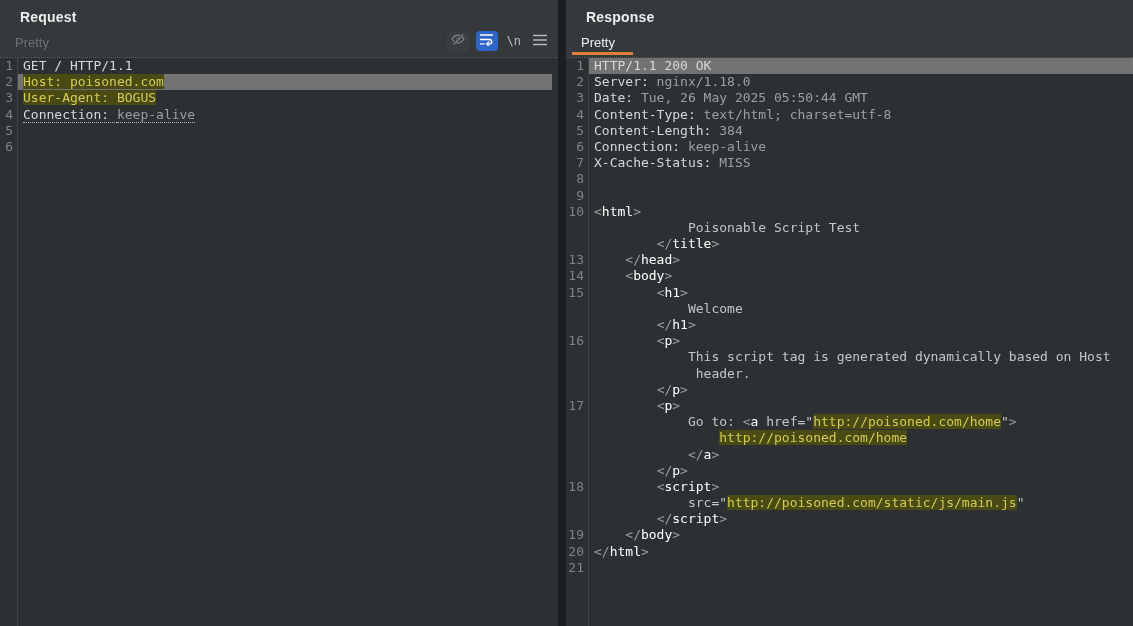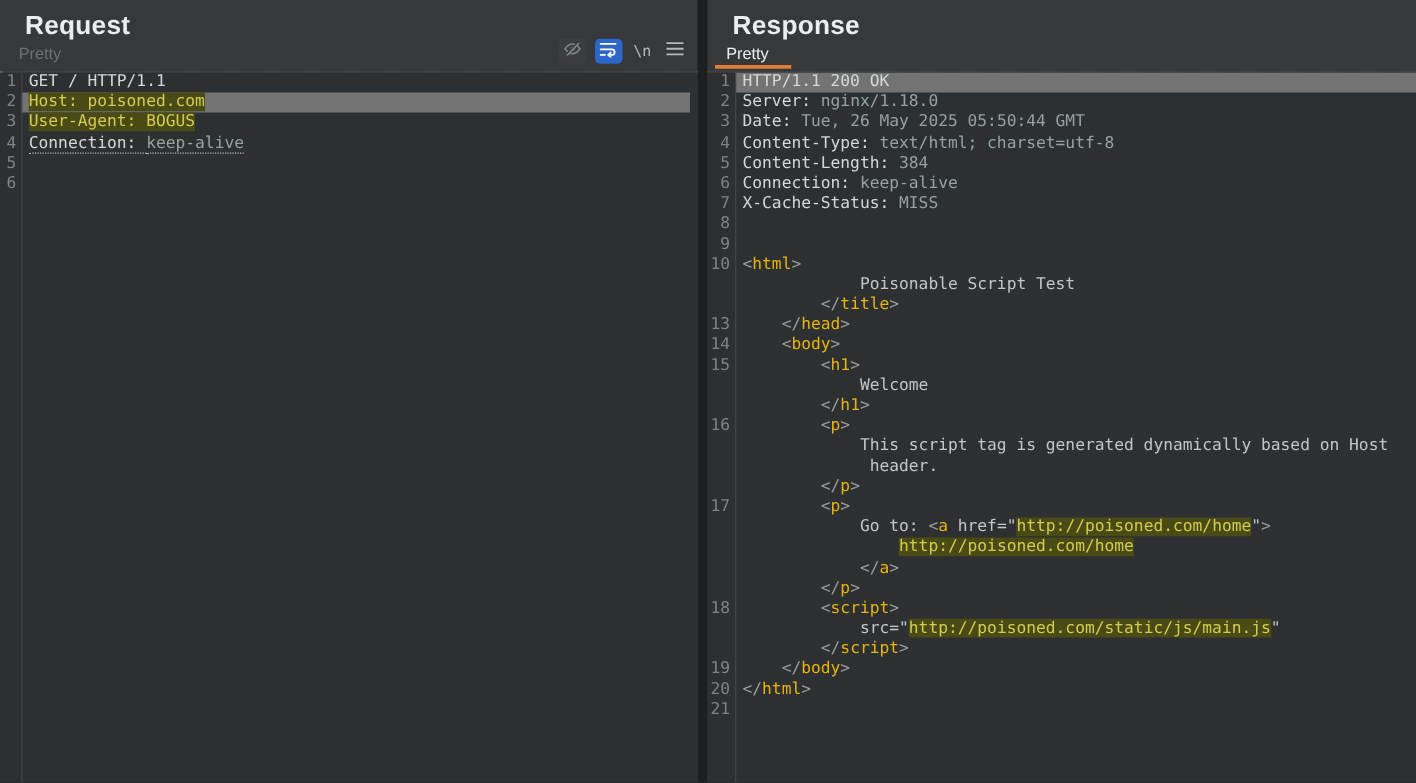--- a/index.html
+++ b/index.html
@@ -8,21 +8,21 @@
     background:#1d1e1f;font-family:"Liberation Sans",sans-serif;
     -webkit-font-smoothing:antialiased;
   }
   .panel{position:absolute;top:0;bottom:0;background:#36393b;}
   #request-panel{left:0;width:558px;}
   #response-panel{left:566px;width:667px;}
 
   .panel-header{position:relative;height:57px;}
   .panel-title{
     position:absolute;left:20px;top:9px;
-    font-size:21px;font-weight:bold;color:#eceeee;letter-spacing:.2px;
+    font-size:14px;font-weight:bold;color:#eceeee;letter-spacing:.2px;
   }
   .tabs{position:absolute;left:6px;bottom:0;height:26px;display:flex;flex-direction:column;}
   .tab{
     padding:0 9px;margin-right:7px;font-size:13px;color:#c2c5c6;
     line-height:24px;position:relative;cursor:pointer;white-space:nowrap;
   }
   .tab.active{color:#eef0f0;}
   .tab.active::after{
     content:"";position:absolute;left:0;right:0;bottom:0;height:3px;background:#e07d36;
   }
@@ -63,21 +63,21 @@
     font-family:"DejaVu Sans Mono",monospace;font-size:13px;
   }
   .ln{flex:none;text-align:right;color:#7f8384;padding-right:4px;}
   #request-editor .ln{width:13px;}
   #response-editor .ln{width:18px;}
   .code{flex:1;white-space:pre;padding-left:6px;margin-right:6px;color:#c3c6c7;}
   .row.cur .code{background:#737373;}
 
   .name{color:#d5d8d9;}
   .val{color:#9aa0a1;}
-  .tag{color:#eab308;}
+  .tag{color:#ffffff;}
   .br{color:#9b9b9b;}
   .txt{color:#c3c6c7;}
   .hl{background:#4a4a15;color:#d2cd51;}
   .u{border-bottom:1px dotted #b4b7b8;}
 </style>
 </head>
 <body>
 
 <div class="panel" id="request-panel">
   <div class="panel-header">

